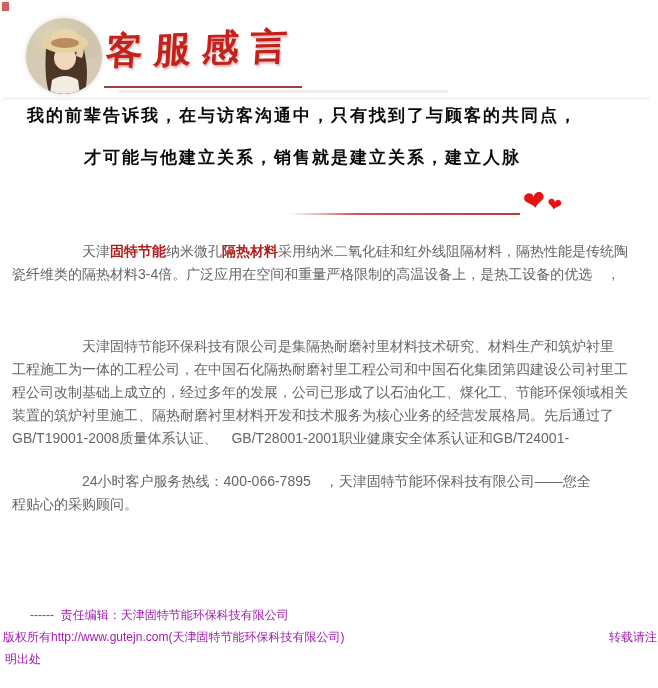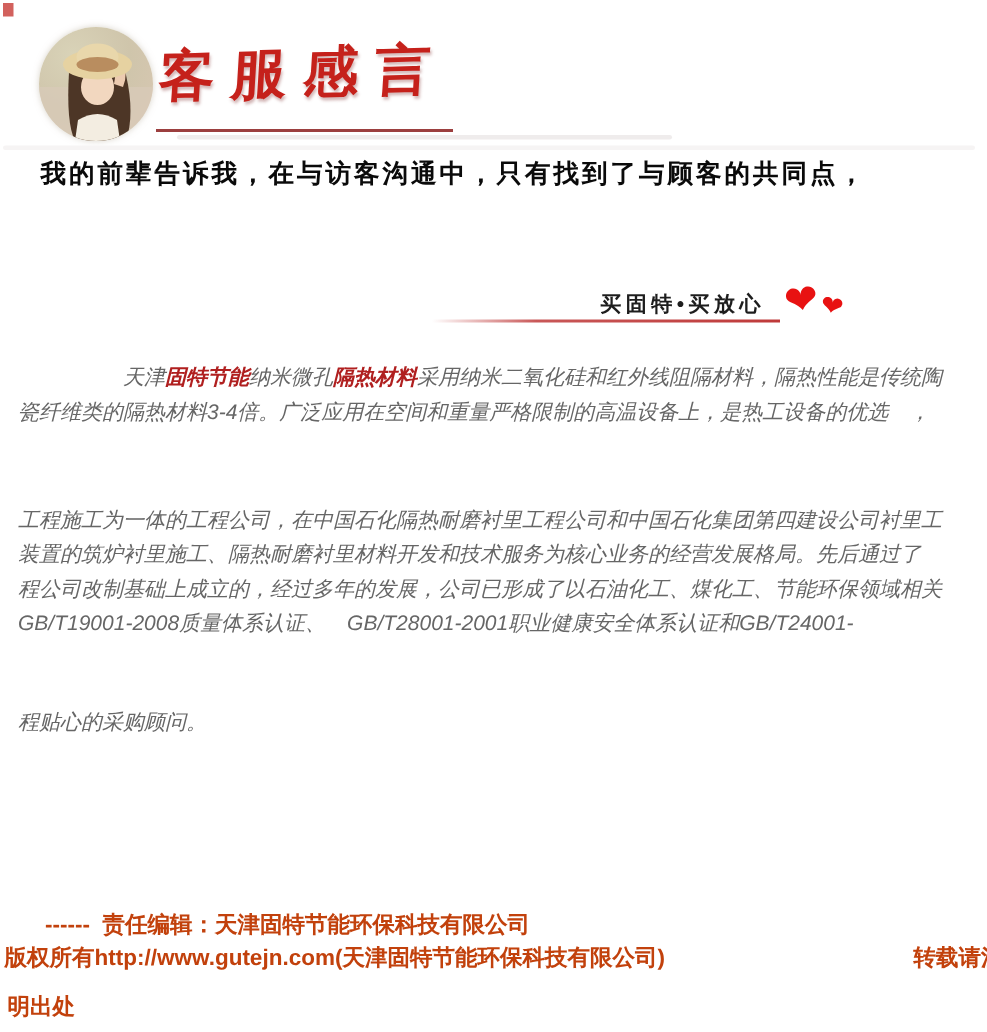--- a/index.html
+++ b/index.html
@@ -44,30 +44,30 @@
   }
   .heart { position:absolute; color:#e81212; line-height:1; font-family:"DejaVu Sans",sans-serif; }
   .heart1 { left:523px; top:187px; font-size:27px; transform:rotate(-8deg); }
   .heart2 { left:547px; top:196px; font-size:18px; transform:rotate(10deg); }
 
   
   .para { position:absolute; left:12px; width:640px; font-size:14px; line-height:23px; color:#666666; }
   .p1 { top:240px; }
   .p2 { top:335px; }
   .p3 { top:470px; }
-  .pline { white-space:pre-wrap;font-style:italic; }
+  .pline { white-space:pre-wrap; }
   .indent { padding-left:70px; }
   .red { color:#b01f1f; font-weight:bold; }
 
   
-  .footer-line { position:absolute; font-weight:bold; font-size:15px; color:#c2410c; white-space:pre; }
+  .footer-line { position:absolute; font-weight:normal; font-size:12px; color:#a21caf; white-space:pre; }
   .f1 { left:30px;  top:607px; }
   .f2 { left:3px;   top:629px; }
   .f2b{ left:609px; top:629px; }
-  .f3 { left:5px;   top:651px;margin-top:11px; }
+  .f3 { left:5px;   top:651px; }
 </style>
 </head>
 <body>
 
 <div class="page">
 
   <div class="corner-mark"></div>
 
   <div class="avatar">
     <svg width="76" height="76" viewBox="0 0 76 76">
@@ -94,39 +94,41 @@
       <path d="M26 62 Q39 54 52 62 L54 76 L24 76 Z" fill="#f3ede1"></path>
     </svg>
   </div>
 
   <div class="callig">客服感言</div>
   <div class="title-underline"></div>
   <div class="wm wm1"></div>
   <div class="wm wm2"></div>
 
   <div class="statement st1">我的前辈告诉我，在与访客沟通中，只有找到了与顾客的共同点，</div>
+  <div class="statement st2">才可能与他建立关系，销售就是建立关系，建立人脉</div>
 
-  <div class="slogan-text">买固特•买放心</div>
   <div class="slogan-line"></div>
   <span class="heart heart1">❤</span>
   <span class="heart heart2">❤</span>
 
   <div class="para p1">
     <div class="pline indent"><span>天津</span><span class="red">固特节能</span><span>纳米微孔</span><span class="red">隔热材料</span><span>采用纳米二氧化硅和红外线阻隔材料，隔热性能是传统陶</span></div>
     <div class="pline">瓷纤维类的隔热材料3-4倍。广泛应用在空间和重量严格限制的高温设备上，是热工设备的优选　，</div>
   </div>
 
   <div class="para p2">
+    <div class="pline indent">天津固特节能环保科技有限公司是集隔热耐磨衬里材料技术研究、材料生产和筑炉衬里</div>
     <div class="pline">工程施工为一体的工程公司，在中国石化隔热耐磨衬里工程公司和中国石化集团第四建设公司衬里工</div>
+    <div class="pline">程公司改制基础上成立的，经过多年的发展，公司已形成了以石油化工、煤化工、节能环保领域相关</div>
     <div class="pline">装置的筑炉衬里施工、隔热耐磨衬里材料开发和技术服务为核心业务的经营发展格局。先后通过了</div>
-    <div class="pline">程公司改制基础上成立的，经过多年的发展，公司已形成了以石油化工、煤化工、节能环保领域相关</div>
     <div class="pline">GB/T19001-2008质量体系认证、　GB/T28001-2001职业健康安全体系认证和GB/T24001-</div>
   </div>
 
   <div class="para p3">
+    <div class="pline indent">24小时客户服务热线：400-066-7895　，天津固特节能环保科技有限公司——您全</div>
     <div class="pline">程贴心的采购顾问。</div>
   </div>
 
   <div class="footer-line f1">------  责任编辑：天津固特节能环保科技有限公司</div>
   <div class="footer-line f2">版权所有http://www.gutejn.com(天津固特节能环保科技有限公司)</div>
   <div class="footer-line f2b">转载请注</div>
   <div class="footer-line f3">明出处</div>
 
 </div>
 

